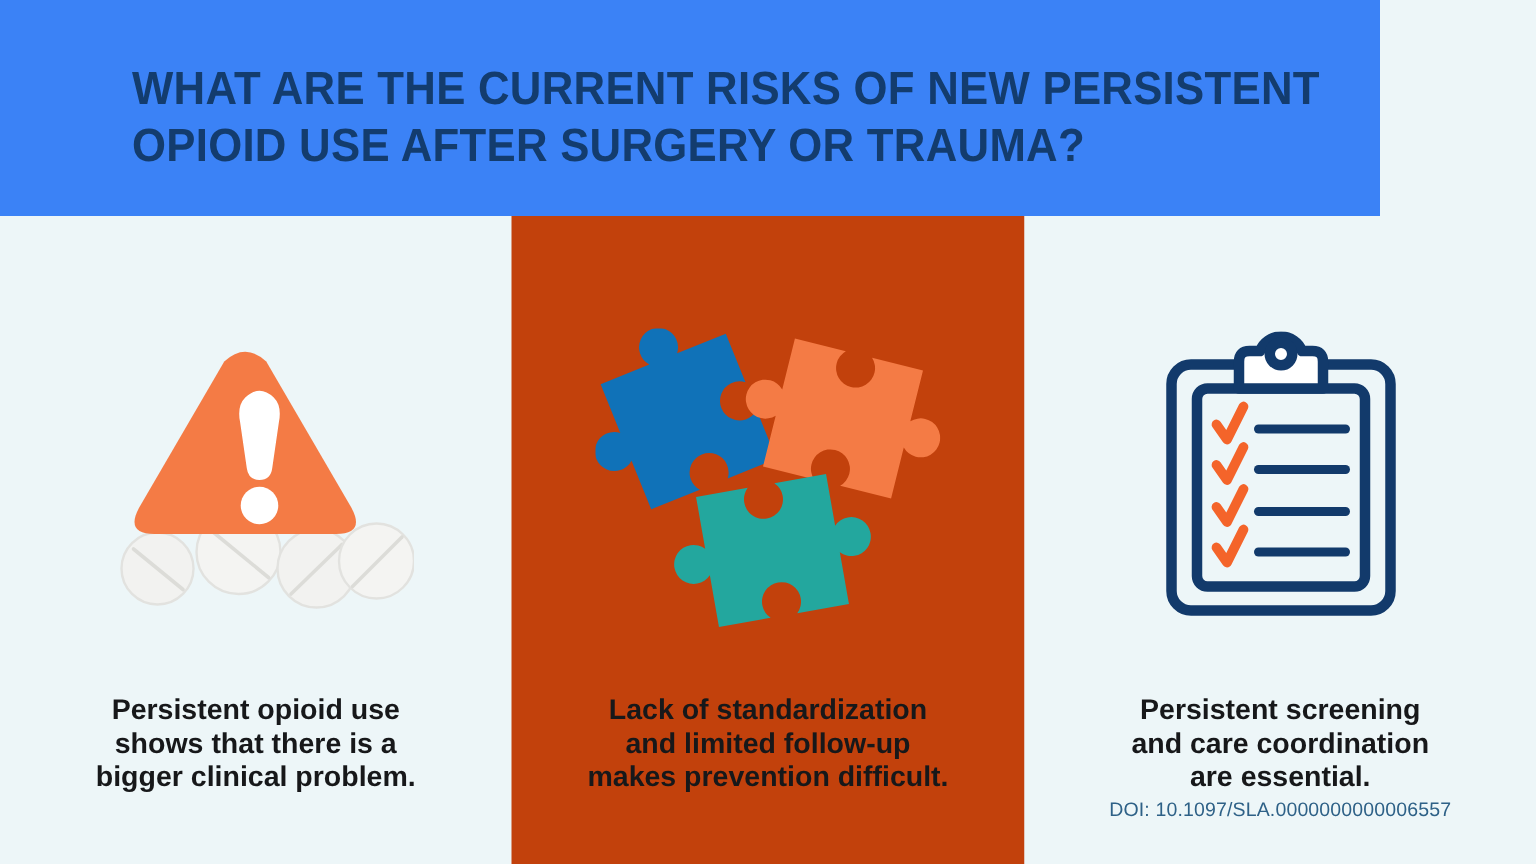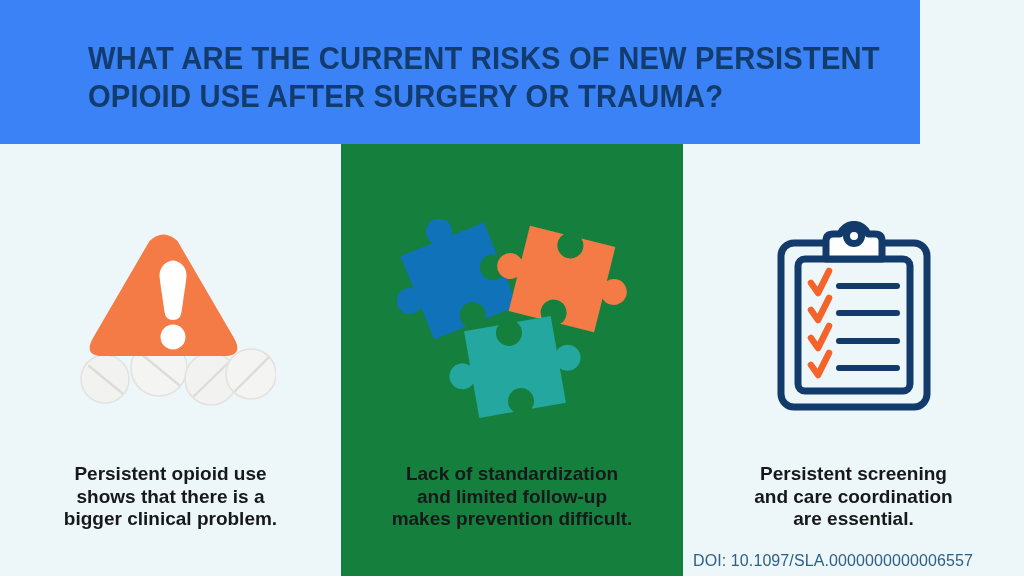--- a/index.html
+++ b/index.html
@@ -52,21 +52,21 @@
     top: 144px;
     width: 1024px;
     height: 432px;
     display: flex;
   }
   .col {
     position: relative;
     height: 432px;
   }
   .col-left   { width: 341px; background: #EDF6F8; }
-  .col-mid    { width: 342px; background: #15803d; }
+  .col-mid    { width: 342px; background: #c2410c; }
   .col-right  { width: 341px; background: #EDF6F8; }
 
   
   .icon-area {
     position: absolute;
     left: 0;
     top: 60px;
     width: 100%;
     height: 230px;
     display: flex;
@@ -89,26 +89,27 @@
     white-space: pre-line;
     padding: 0 16px;
     box-sizing: border-box;
     margin-top: 25px;
   }
 
   
   .doi {
     position: absolute;
     left: 0;
-    top: 408px;
+    top: 388px;
     width: 100%;
+    text-align: center;
     color: #2E6187;
     font-family: "Liberation Sans", sans-serif;
     font-weight: normal;
-    font-size: 16px;
+    font-size: 13px;
     letter-spacing: 0.1px;
     padding: 0 10px;
     box-sizing: border-box;
   }
 
   svg { display: block; }
 </style>
 </head>
 <body>
 

